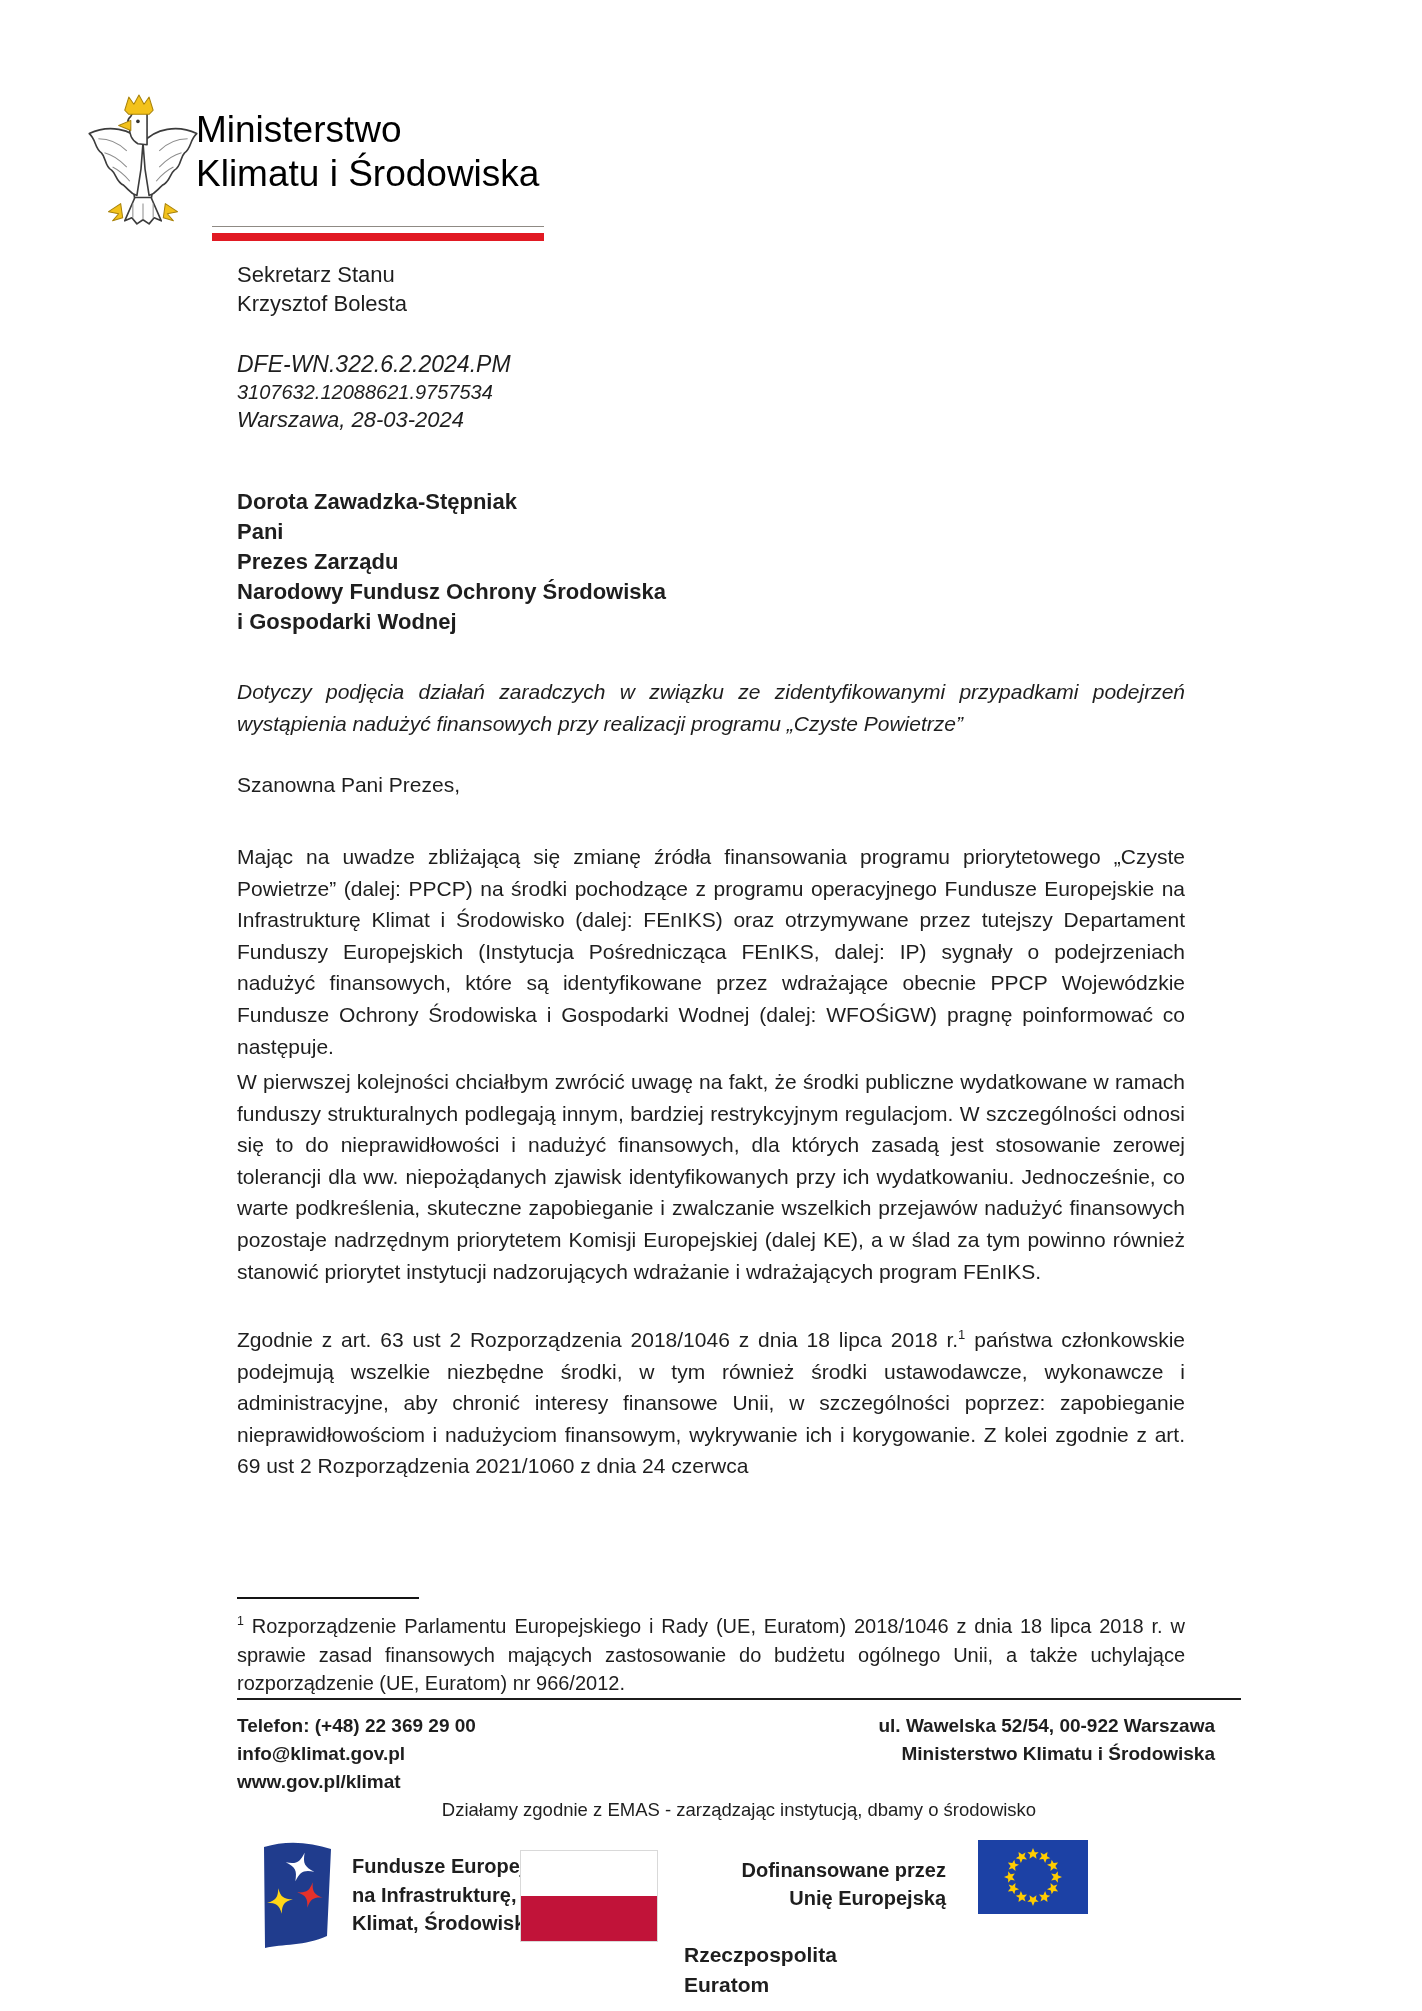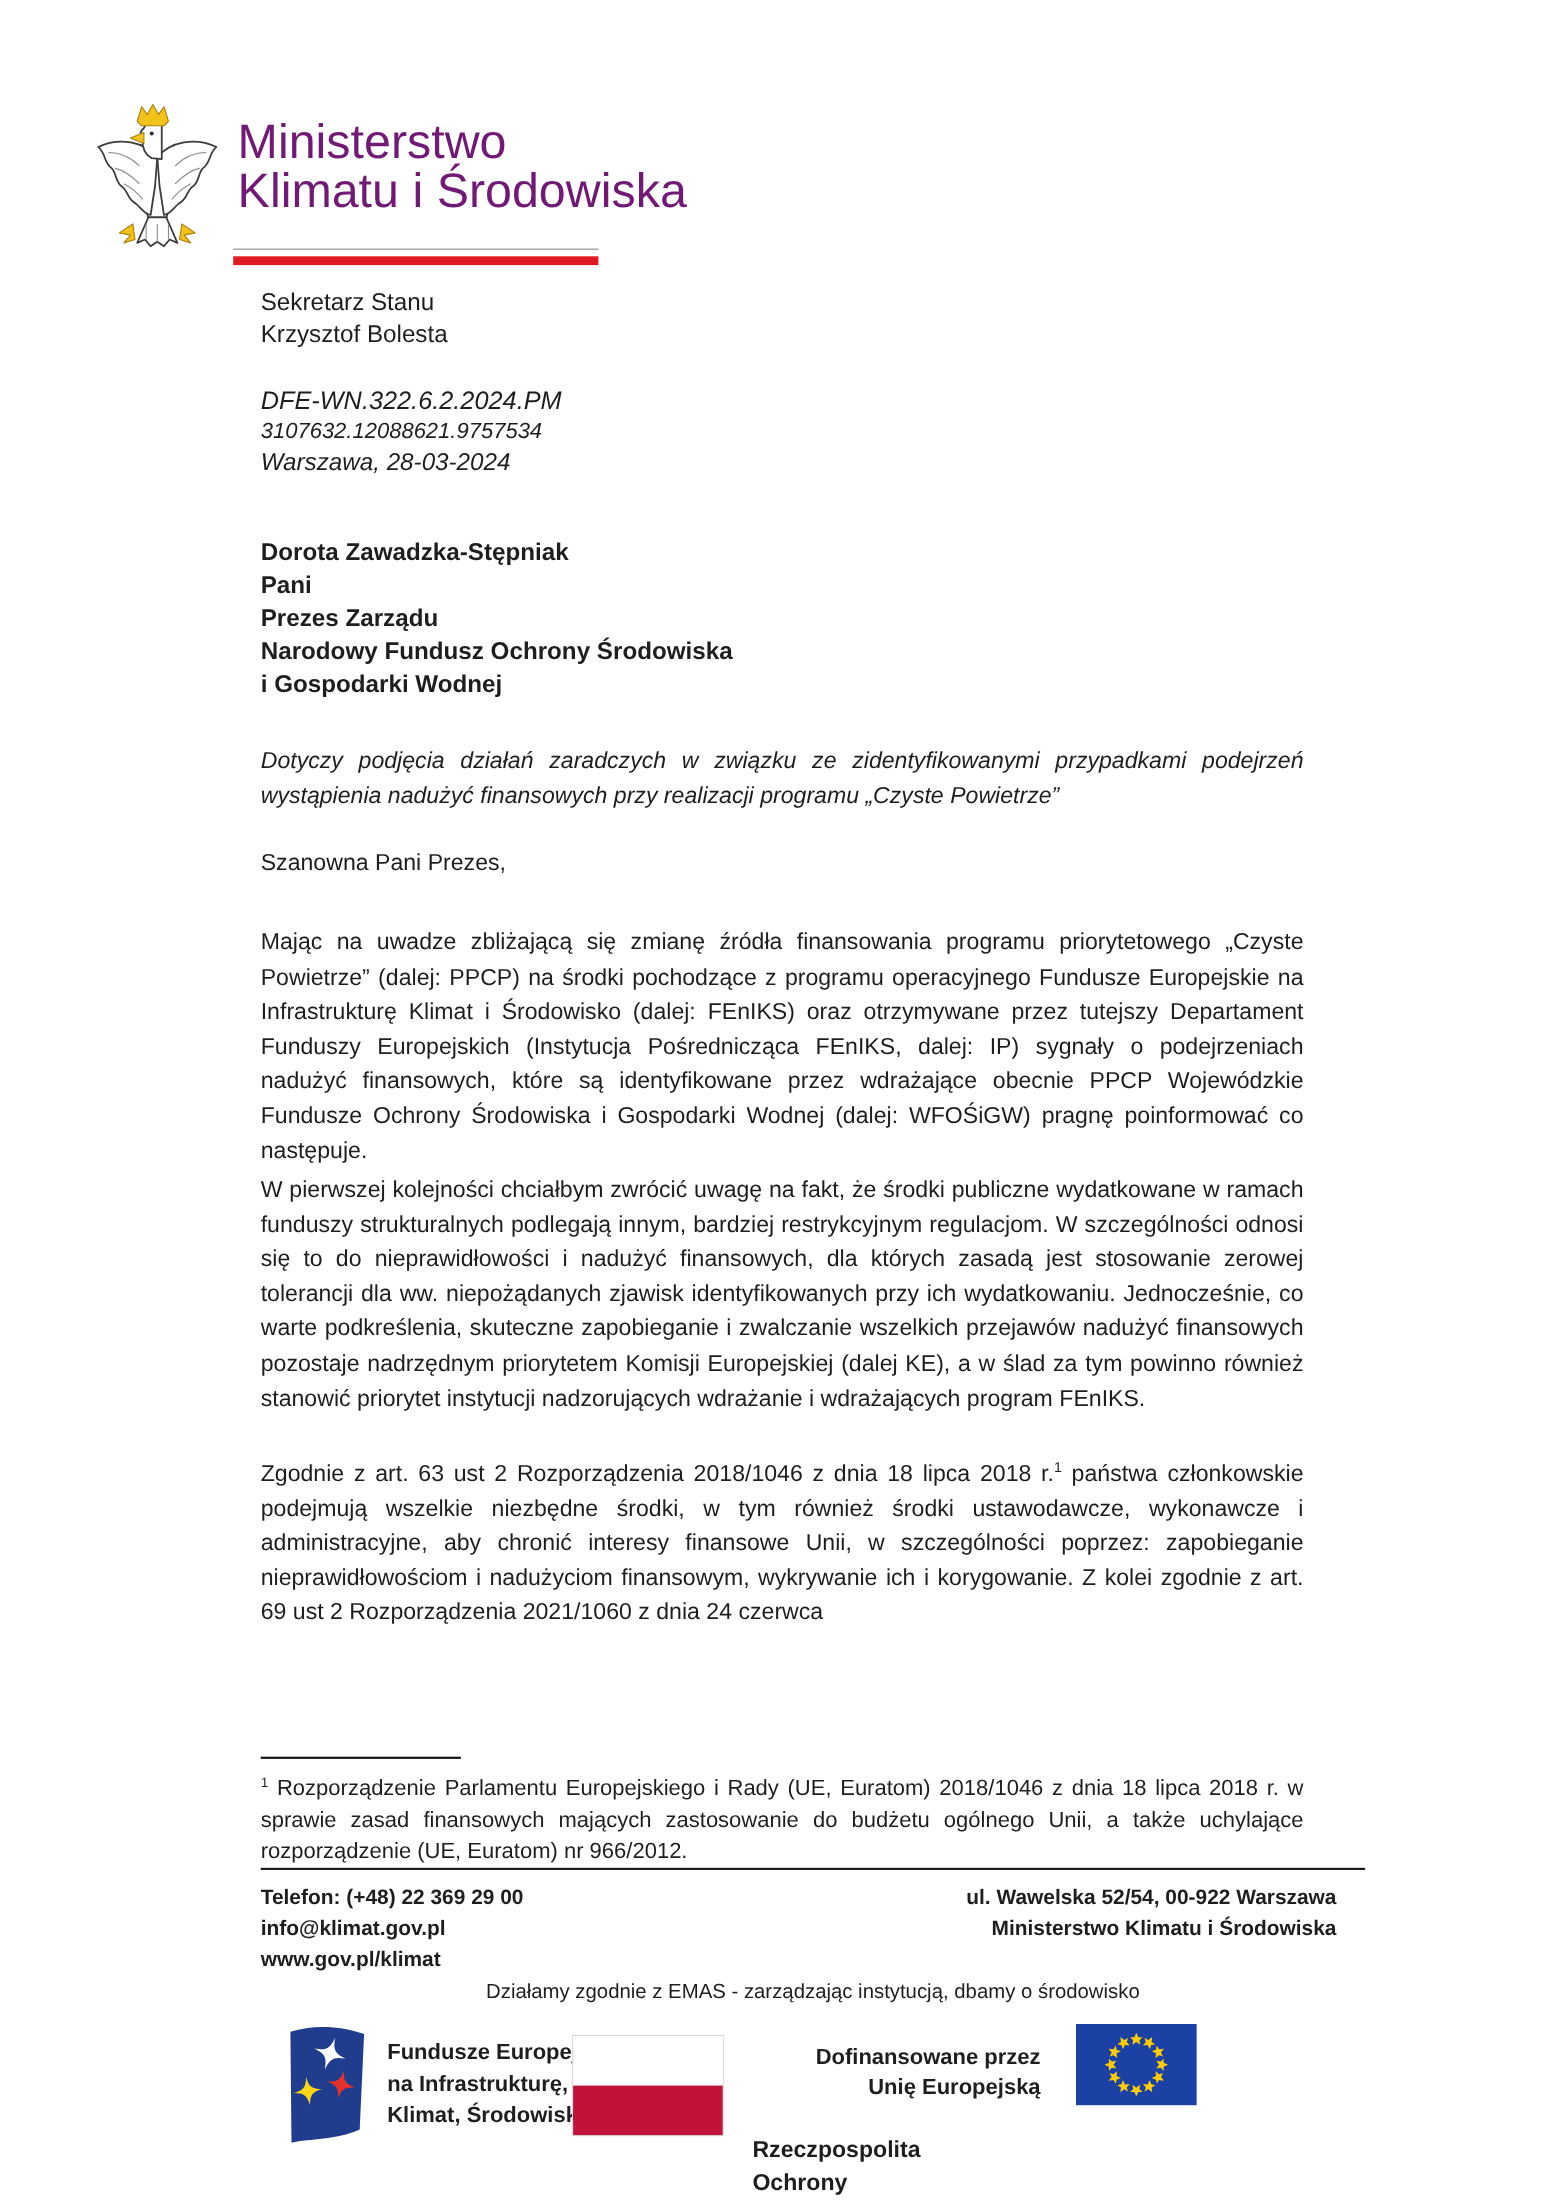--- a/index.html
+++ b/index.html
@@ -4,21 +4,21 @@
 <style>
   html,body { margin:0; padding:0; background:#e8e8e8; }
   #page {
     position:relative; width:1422px; height:2011px; margin:0 auto;
     background:#ffffff; overflow:hidden;
     font-family:"Liberation Sans","DejaVu Sans",sans-serif;
     color:#1e1e1e;
   }
   
   .eagle { position:absolute; left:84px; top:92px; width:118px; height:142px; }
-  .ministry { position:absolute; left:216px; top:108px; font-size:44px; line-height:44px; color:#701a75; }
+  .ministry { position:absolute; left:196px; top:108px; font-size:37px; line-height:44px; color:#000000; }
   .title-rules { position:absolute; left:212px; top:226px; width:332px; }
   .hairline { height:1px; background:#8f8a84; }
   .redbar { margin-top:6px; height:8px; background:#e11a23; }
   
   .sender { position:absolute; left:237px; top:260px; font-size:22px; line-height:29px; }
   .ref { position:absolute; left:237px; top:350px;font-style:italic; }
   .ref-case { font-size:23px; line-height:29px; }
   .ref-id   { font-size:20px; line-height:26px; }
   .ref-date { font-size:22px; line-height:29px; }
   
@@ -161,21 +161,21 @@
     <div>na Infrastrukturę,</div>
     <div>Klimat, Środowisko</div>
   </div>
 
   <div class="pl-flag">
     <div class="half-white"></div>
     <div class="half-red" style="background:#c11339"></div>
   </div>
   <div class="pl-label">
     <div>Rzeczpospolita</div>
-    <div>Ochrony</div>
+    <div>Euratom</div>
   </div>
 
   <div class="eu-label">
     <div class="l1">Dofinansowane przez</div>
     <div class="l2">Unię Europejską</div>
   </div>
   <svg class="eu-flag" viewBox="0 0 110 74" xmlns="http://www.w3.org/2000/svg">
     <rect width="110" height="74" fill="#1c41a5"></rect>
     <defs>
       <path id="eustar" fill="#ffcc00" d="M0,-6 L1.76,-1.85 L5.71,-1.85 L2.85,0.71 L3.53,4.85 L0,2.3 L-3.53,4.85 L-2.85,0.71 L-5.71,-1.85 L-1.76,-1.85 Z"></path>

